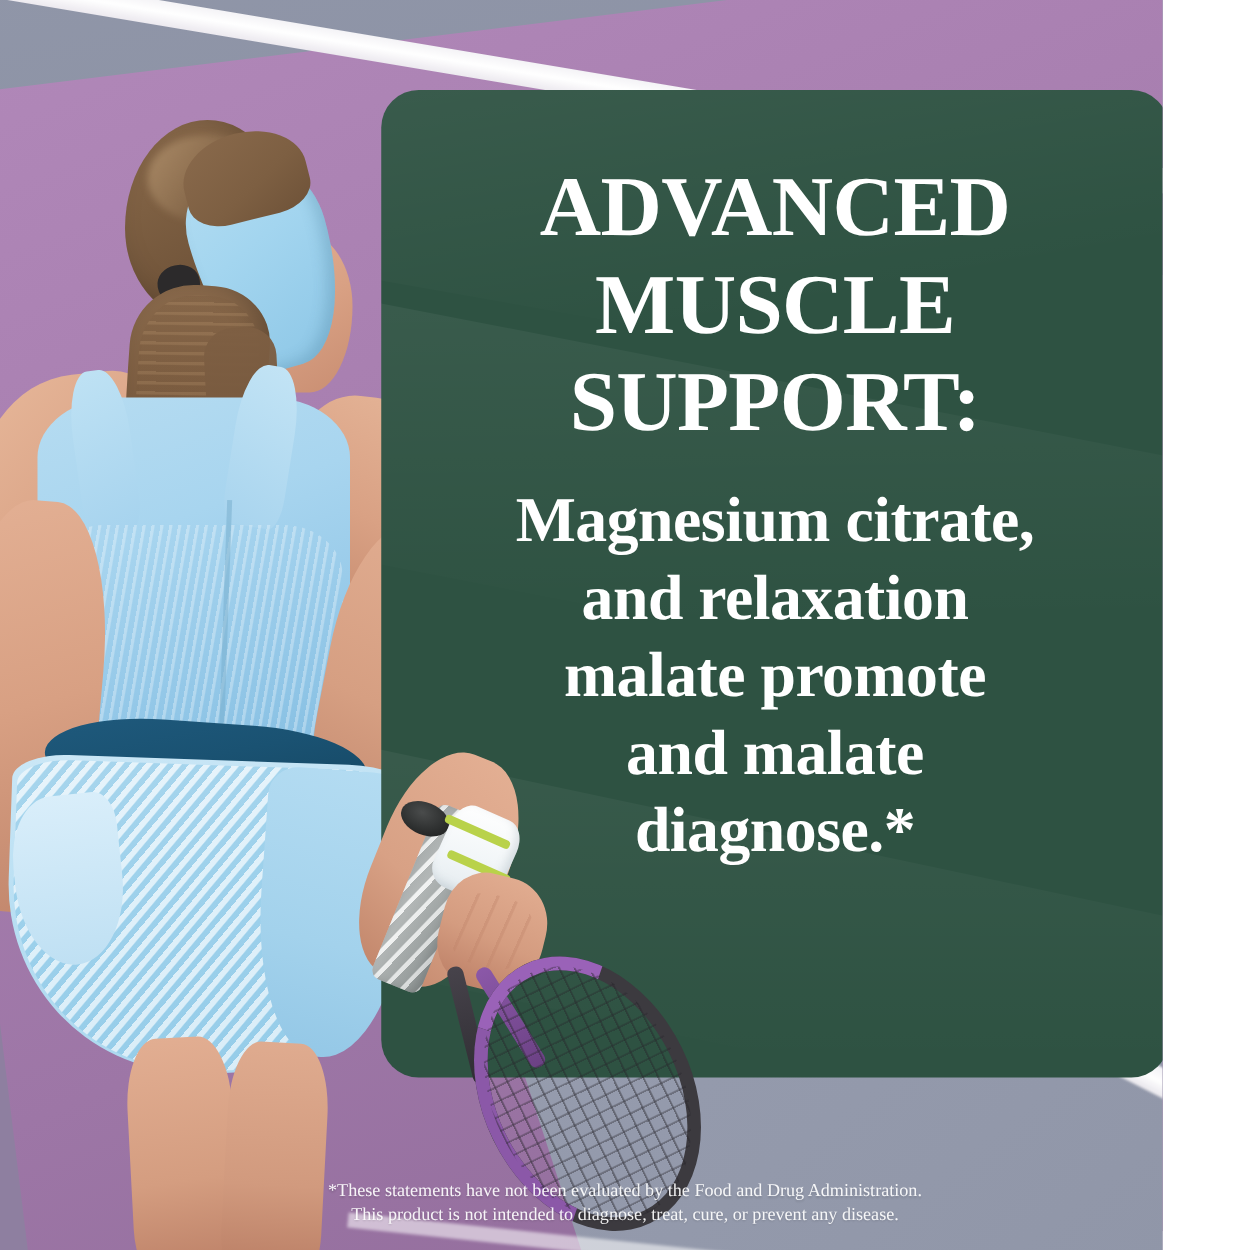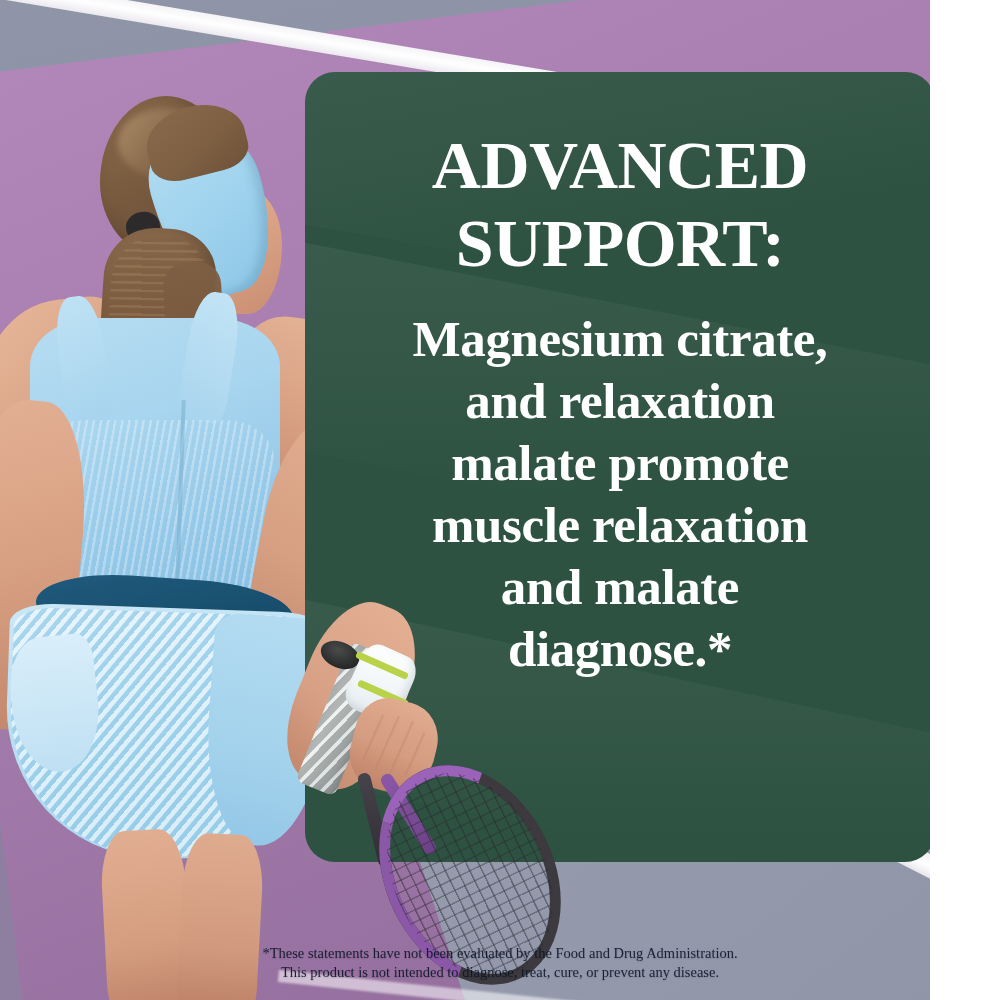--- a/index.html
+++ b/index.html
@@ -511,21 +511,21 @@
   .body-copy .bc-line { display: block; }
 
   
   .disclaimer {
     position: absolute;
     left: 0;
     top: 944px;
     width: 1000px;
     text-align: center;
     z-index: 6;
-    color: #0f172a;
+    color: #ffffff;
     font-size: 14.5px;
     line-height: 19px;
     opacity: 0.92;
     text-shadow: 0 1px 2px rgba(0,0,0,0.18);
   }
   .disclaimer .dl-line { display: block; }
 </style>
 </head>
 <body>
 
@@ -575,28 +575,28 @@
   </div>
 
   <div class="panel">
     <div class="panel-sheen"></div>
     <div class="panel-sheen-2"></div>
     <div class="panel-sheen-3"></div>
 
     <div class="panel-content">
       <h1 class="headline">
         <span class="hl-line">ADVANCED</span>
+        <span class="hl-line">MUSCLE</span>
         <span class="hl-line">SUPPORT:</span>
       </h1>
 
       <p class="body-copy">
         <span class="bc-line">Magnesium citrate,</span>
         <span class="bc-line">and relaxation</span>
         <span class="bc-line">malate promote</span>
-        <span class="bc-line">muscle relaxation</span>
         <span class="bc-line">and malate</span>
         <span class="bc-line">diagnose.*</span>
       </p>
     </div>
   </div>
 
   <div style="position:absolute;left:0;top:0;width:1000px;height:1000px;z-index:5;">
     <div class="forearm-right"></div>
     <div class="grip"></div>
     <div class="grip-wrap"></div>

